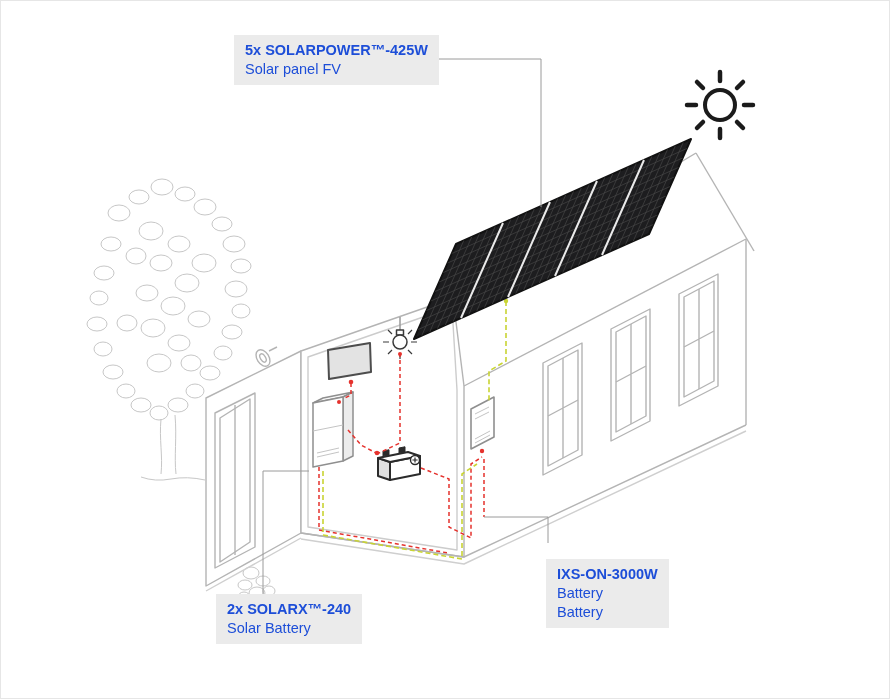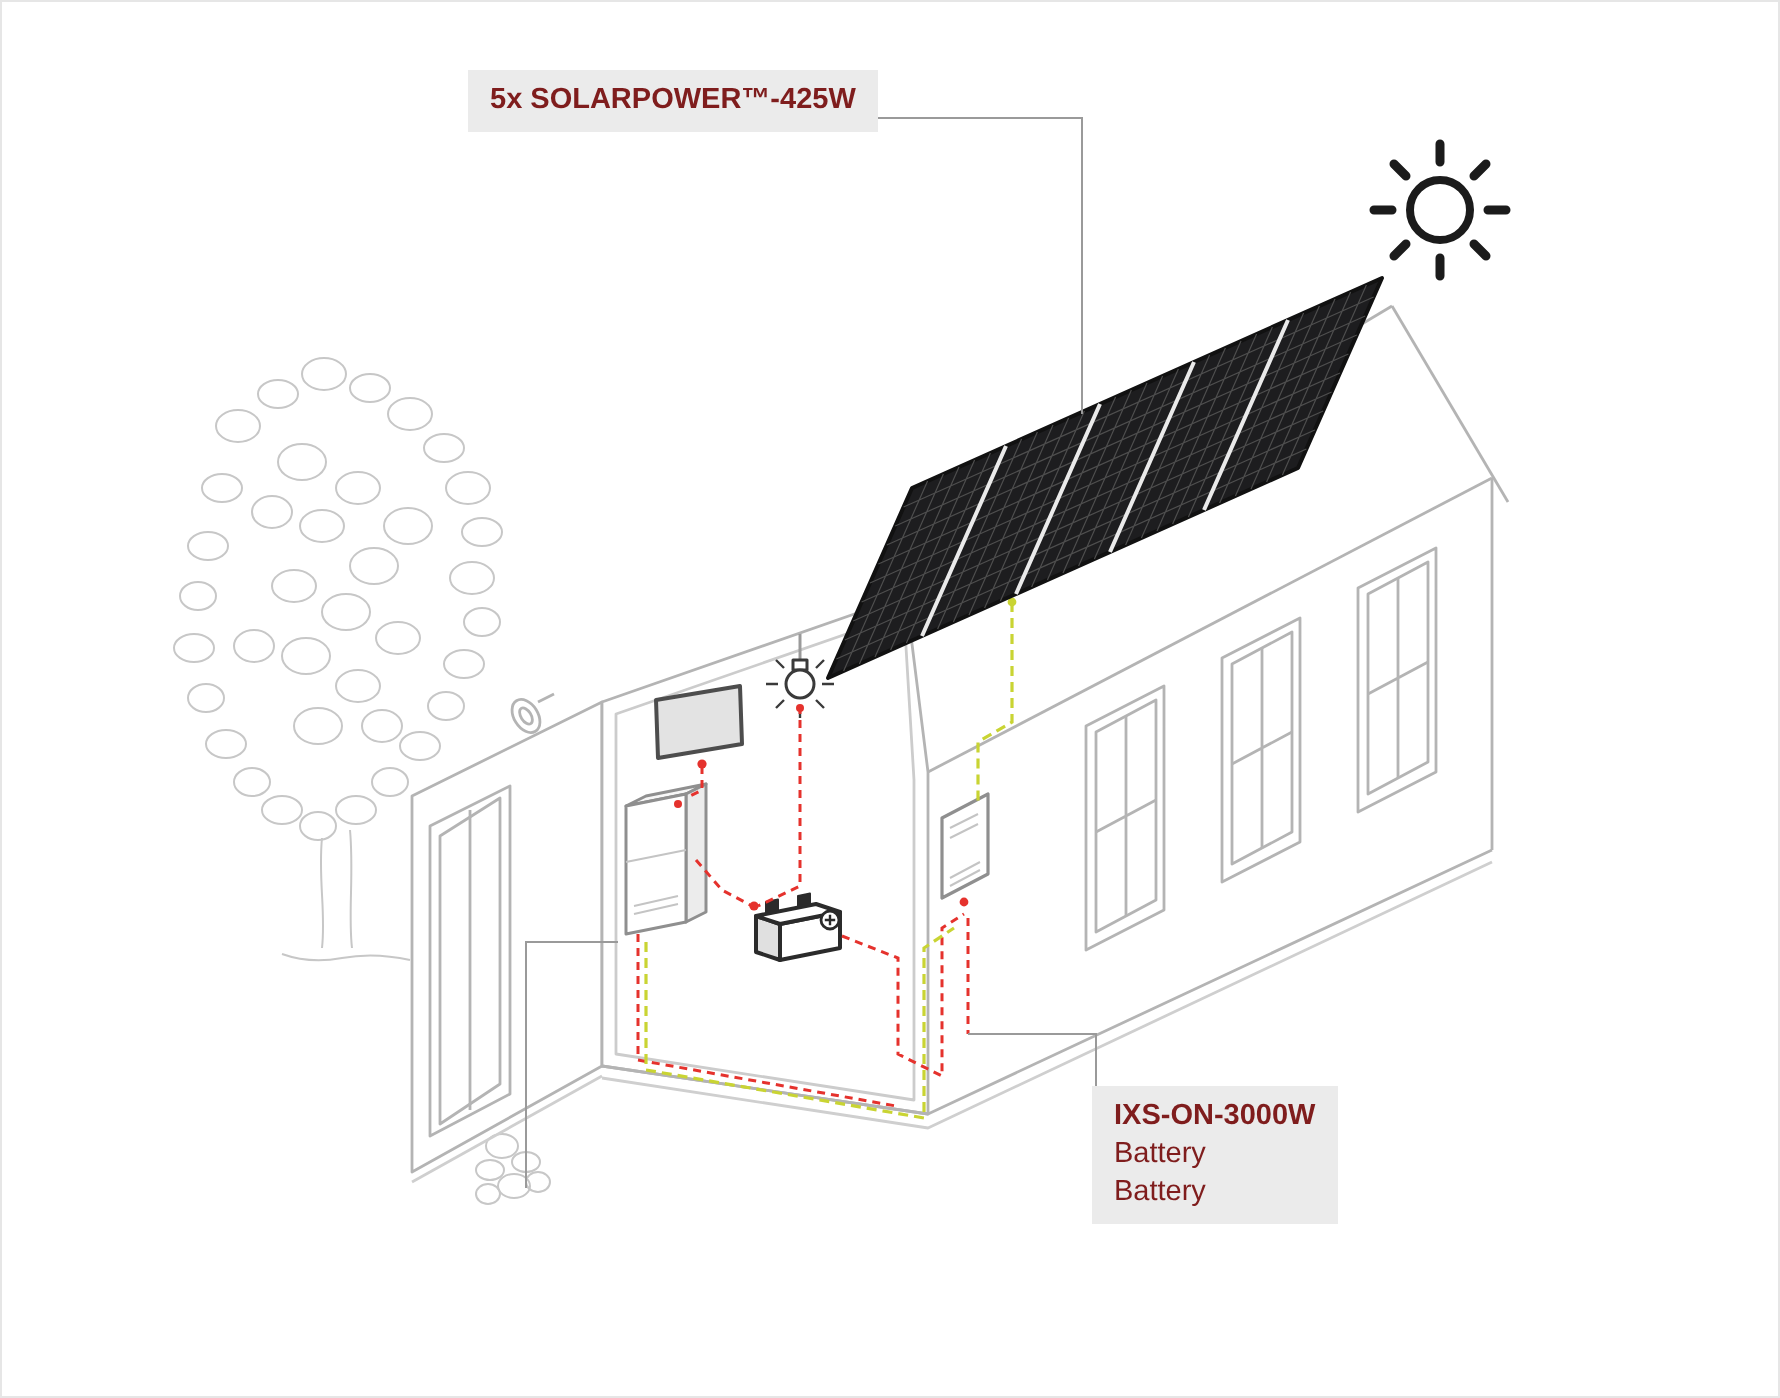--- a/index.html
+++ b/index.html
@@ -1,18 +1,18 @@
 <!DOCTYPE html>
 <html><head>
 <meta charset="utf-8">
 <style>
   html,body{margin:0;padding:0;background:#fff;}
   #stage{position:relative;width:890px;height:699px;background:#ffffff;border:1px solid #e6e6e6;box-sizing:border-box;overflow:hidden;font-family:"Liberation Sans",sans-serif;}
   #art{position:absolute;left:0;top:0;}
-  .label{position:absolute;background:#ebebeb;padding:6px 11px;font-size:14.5px;line-height:1.32;color:#7f1d1d;white-space:nowrap;}
+  .label{position:absolute;background:#ebebeb;padding:6px 11px;font-size:14.5px;line-height:1.32;color:#1d4ed8;white-space:nowrap;}
   .label .t{font-weight:bold;}
 </style>
 </head>
 <body>
 
 <div id="stage">
 
 <svg id="art" width="890" height="699" viewBox="0 0 890 699">
 
   <g stroke="#c7c7c7" fill="none" stroke-width="1">
@@ -183,22 +183,27 @@
 
   <g stroke="#9a9a9a" stroke-width="1" fill="none">
     <path d="M427,58 L540,58 L540,206"></path>
     <path d="M547,542 L547,516 L483,516"></path>
     <path d="M262,593 L262,470 L308,470"></path>
   </g>
 </svg>
 
 <div class="label" style="left:233px;top:34px">
   <div class="t">5x SOLARPOWER™-425W</div>
-</div>
-
-<div class="label" style="left:545px;top:542px">
+  <div>Solar panel FV</div>
+</div>
+
+<div class="label" style="left:545px;top:558px">
   <div class="t">IXS-ON-3000W</div>
   <div>Battery</div>
   <div>Battery</div>
 </div>
 
+<div class="label" style="left:215px;top:593px">
+  <div class="t">2x SOLARX™-240</div>
+  <div>Solar Battery</div>
+</div>
 
 </div>
 
 </body></html>

